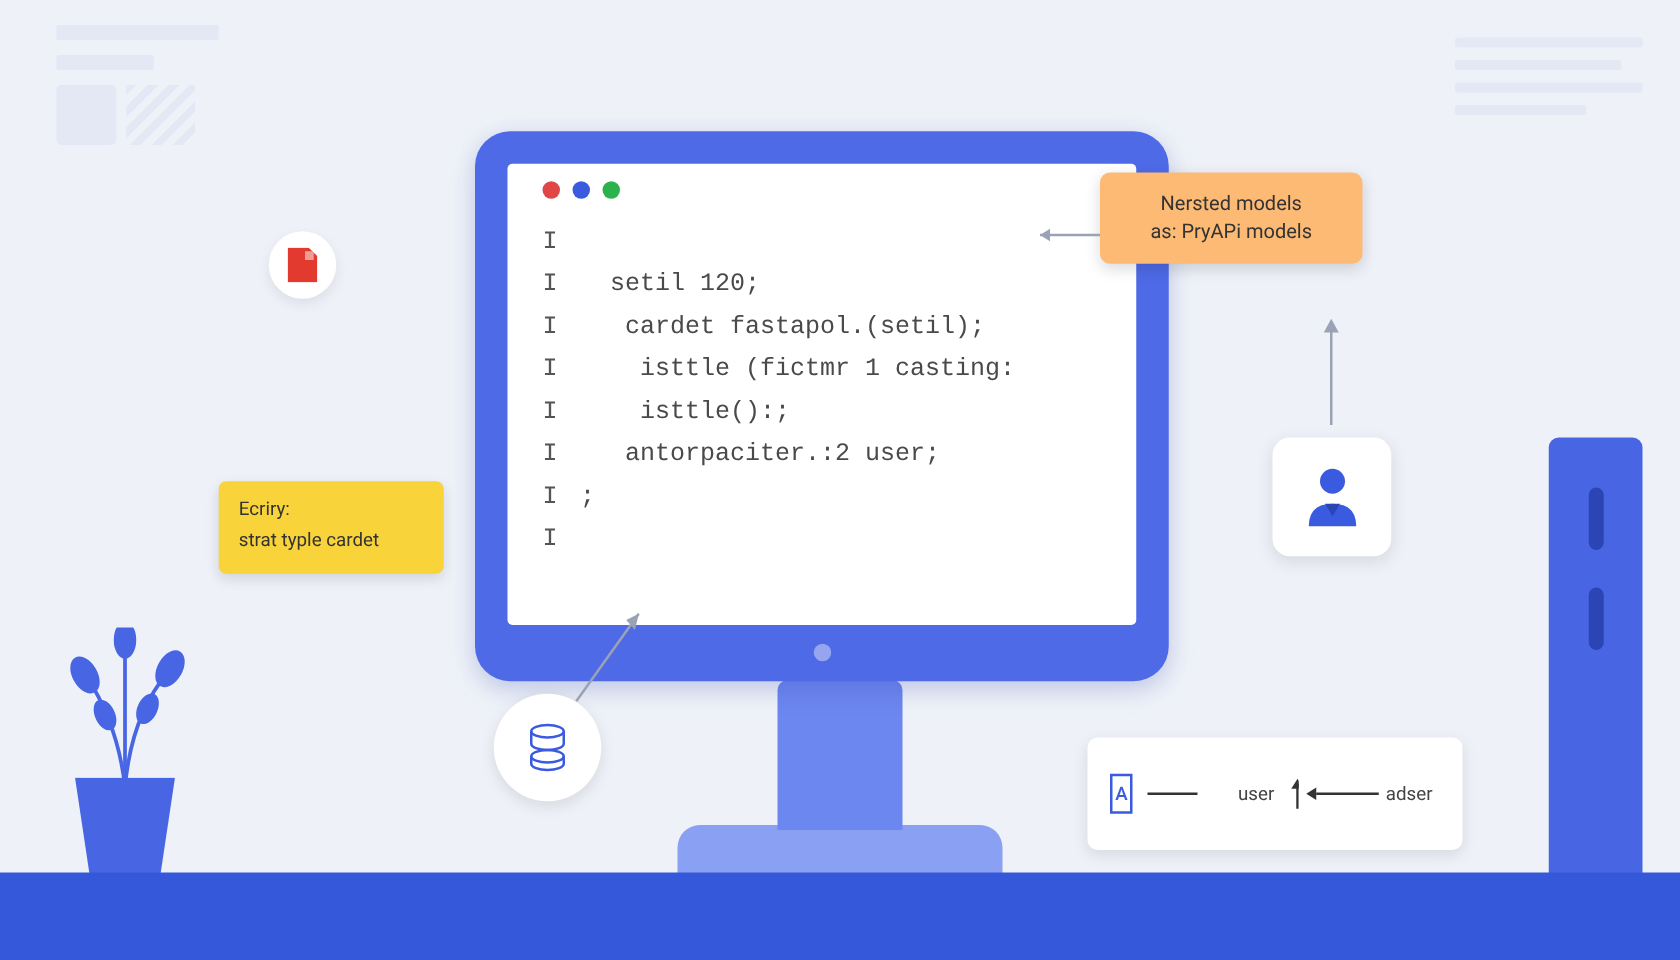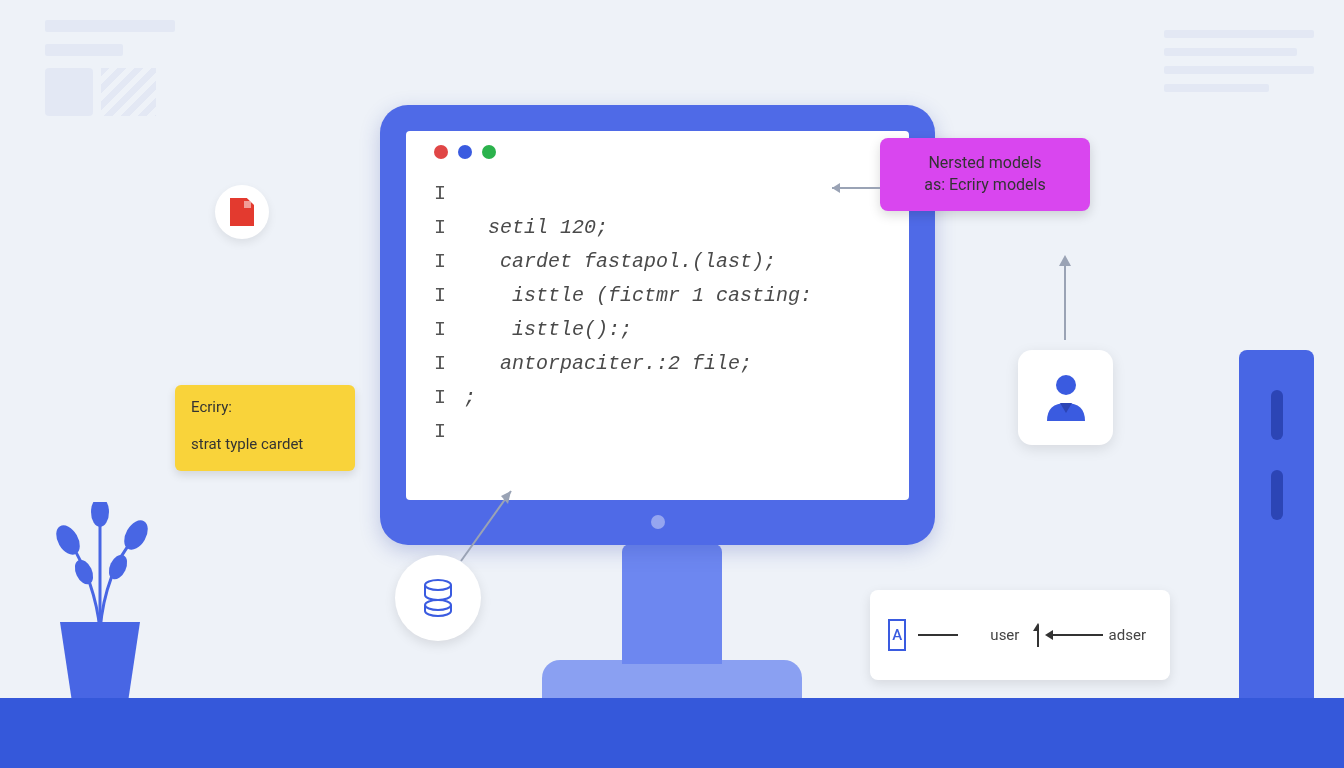--- a/index.html
+++ b/index.html
@@ -80,21 +80,21 @@
   .dot.green { background:#2bb24c; }
 
   .code-block {
     font-family: "SFMono-Regular", Consolas, "Liberation Mono", Menlo, monospace;
     font-size: 20px;
     color: #4a4a4a;
     line-height: 1.7;
   }
   .code-block .line { display:flex; }
   .code-block .gutter { width: 30px; color:#555; }
-  .code-block .content { flex:1; white-space: pre; font-style: italic; }
+  .code-block .content { flex:1; white-space: pre; }
 
   .monitor-chin-dot {
     position:absolute;
     bottom: 16px; left: 50%; transform: translateX(-50%);
     width: 14px; height: 14px; border-radius: 50%;
     background: rgba(255,255,255,0.4);
   }
 
   .monitor-neck {
     position:absolute;
@@ -165,21 +165,21 @@
     color: #333;
     box-shadow: 0 4px 10px rgba(0,0,0,0.12);
     line-height: 1.4;
   }
 
   
   .note-right {
     position:absolute;
     left: 880px; top: 138px;
     width: 210px;
-    background: #d946ef;
+    background: #fdba74;
     border-radius: 8px;
     padding: 14px 18px;
     font-size: 16px;
     color: #333;
     text-align: center;
     box-shadow: 0 4px 12px rgba(0,0,0,0.15);
     line-height: 1.4;
   }
 
   
@@ -282,55 +282,55 @@
       <div class="line">
           <span class="gutter">I</span>
           <span class="content"></span>
         </div>
       <div class="line">
           <span class="gutter">I</span>
           <span class="content">  setil 120;</span>
         </div>
       <div class="line">
           <span class="gutter">I</span>
-          <span class="content">   cardet fastapol.(last);</span>
+          <span class="content">   cardet fastapol.(setil);</span>
         </div>
       <div class="line">
           <span class="gutter">I</span>
           <span class="content">    isttle (fictmr 1 casting:</span>
         </div>
       <div class="line">
           <span class="gutter">I</span>
           <span class="content">    isttle():;</span>
         </div>
       <div class="line">
           <span class="gutter">I</span>
-          <span class="content">   antorpaciter.:2 file;</span>
+          <span class="content">   antorpaciter.:2 user;</span>
         </div>
       <div class="line">
           <span class="gutter">I</span>
           <span class="content">;</span>
         </div>
       <div class="line">
           <span class="gutter">I</span>
           <span class="content"></span>
         </div>
     </div>
   </div>
   <div class="monitor-chin-dot"></div>
 </div>
 
 <div class="note-left">
-  <div style="margin-bottom:16px;">Ecriry:</div>
+  <div style="margin-bottom:4px;">Ecriry:</div>
   <div>strat typle cardet</div>
 </div>
 
 <div class="note-right">
   <div>Nersted models</div>
-  <div>as: Ecriry models</div>
+  <div>as: PryAPi models</div>
 </div>
 
 <svg class="arrow-right-to-screen" viewBox="0 0 60 20">
   <line x1="58" y1="10" x2="10" y2="10" stroke="#9aa3b5" stroke-width="2"></line>
   <polygon points="10,10 18,5 18,15" fill="#9aa3b5"></polygon>
 </svg>
 
 <div class="db-circle">
   <svg width="34" height="40" viewBox="0 0 34 40">
     <ellipse cx="17" cy="7" rx="13" ry="5" fill="none" stroke="#3a5be0" stroke-width="2"></ellipse>

